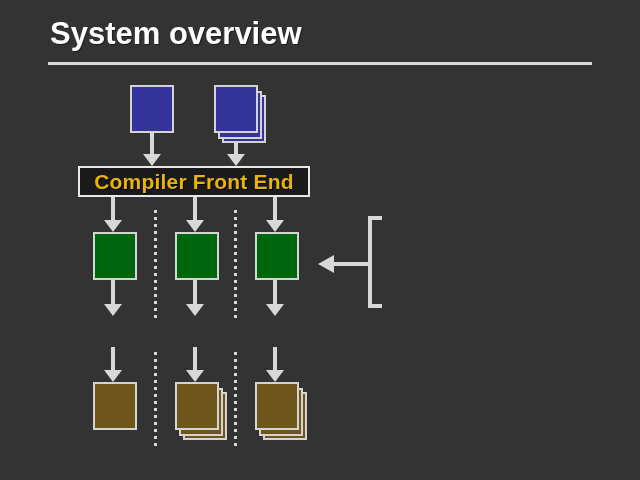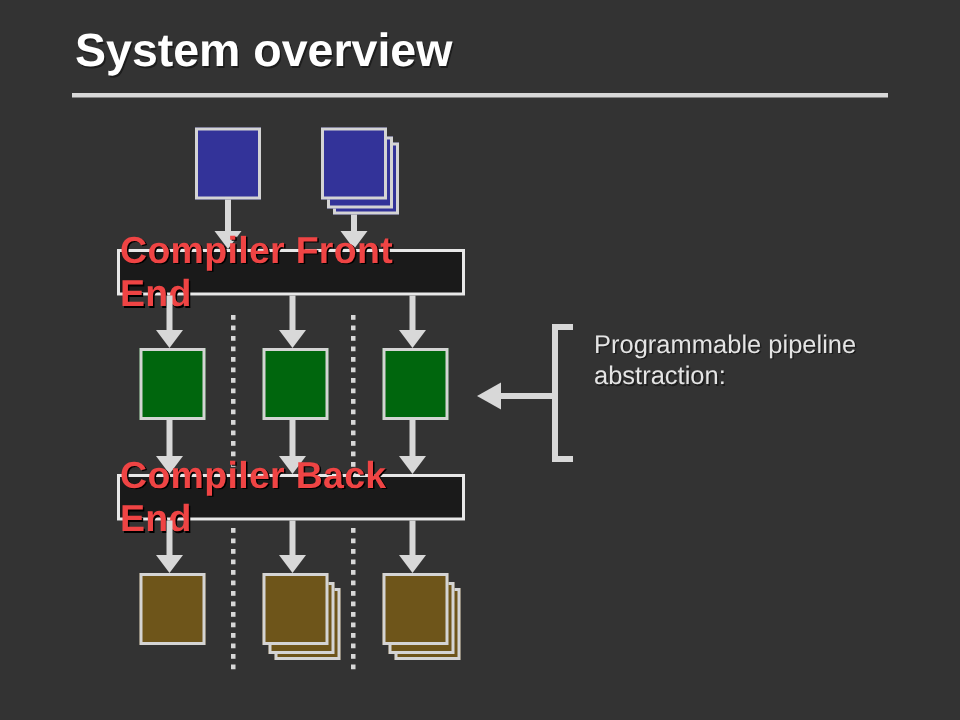--- a/index.html
+++ b/index.html
@@ -60,22 +60,22 @@
   }
   .sheet.blue  { background: #333399; }
   .sheet.brown { background: #6e551a; }
 
   
   .bar {
     position: absolute;
     box-sizing: border-box;
     background: #1a1a1a;
     border: 2px solid #e8e8e8;
-    color: #ef4444;
-    font-size: 25px;
+    color: #eab308;
+    font-size: 21px;
     font-weight: bold;
     display: flex;
     align-items: center;
     justify-content: center;
     letter-spacing: 0.2px;
     text-shadow: 1px 1px 0 #000;
   }
 
   
   .arrow-down {
@@ -220,21 +220,20 @@
   </div>
   <div class="arrow-down" style="left:186px; top:280px; height:36px;">
     <div class="stem" style="height:24px;"></div>
     <div class="head"></div>
   </div>
   <div class="arrow-down" style="left:266px; top:280px; height:36px;">
     <div class="stem" style="height:24px;"></div>
     <div class="head"></div>
   </div>
 
-  <div class="bar" style="left:78px; top:316px; width:232px; height:31px;">Compiler Back End</div>
 
   <div class="arrow-down" style="left:104px; top:347px; height:35px;">
     <div class="stem" style="height:23px;"></div>
     <div class="head"></div>
   </div>
   <div class="arrow-down" style="left:186px; top:347px; height:35px;">
     <div class="stem" style="height:23px;"></div>
     <div class="head"></div>
   </div>
   <div class="arrow-down" style="left:266px; top:347px; height:35px;">
@@ -254,16 +253,15 @@
   <div class="sheet brown" style="left:263px; top:392px; width:44px; height:48px;"></div>
   <div class="sheet brown" style="left:259px; top:388px; width:44px; height:48px;"></div>
   <div class="node brown" style="left:255px; top:382px; width:44px; height:48px;"></div>
 
   <div id="bracket"></div>
   <div id="arrow-left">
     <div class="stem"></div>
     <div class="head"></div>
   </div>
   <div id="annotation">
-    <div class="line1">Programmable pipeline abstraction:</div>
   </div>
 
 </div>
 
 </body></html>

